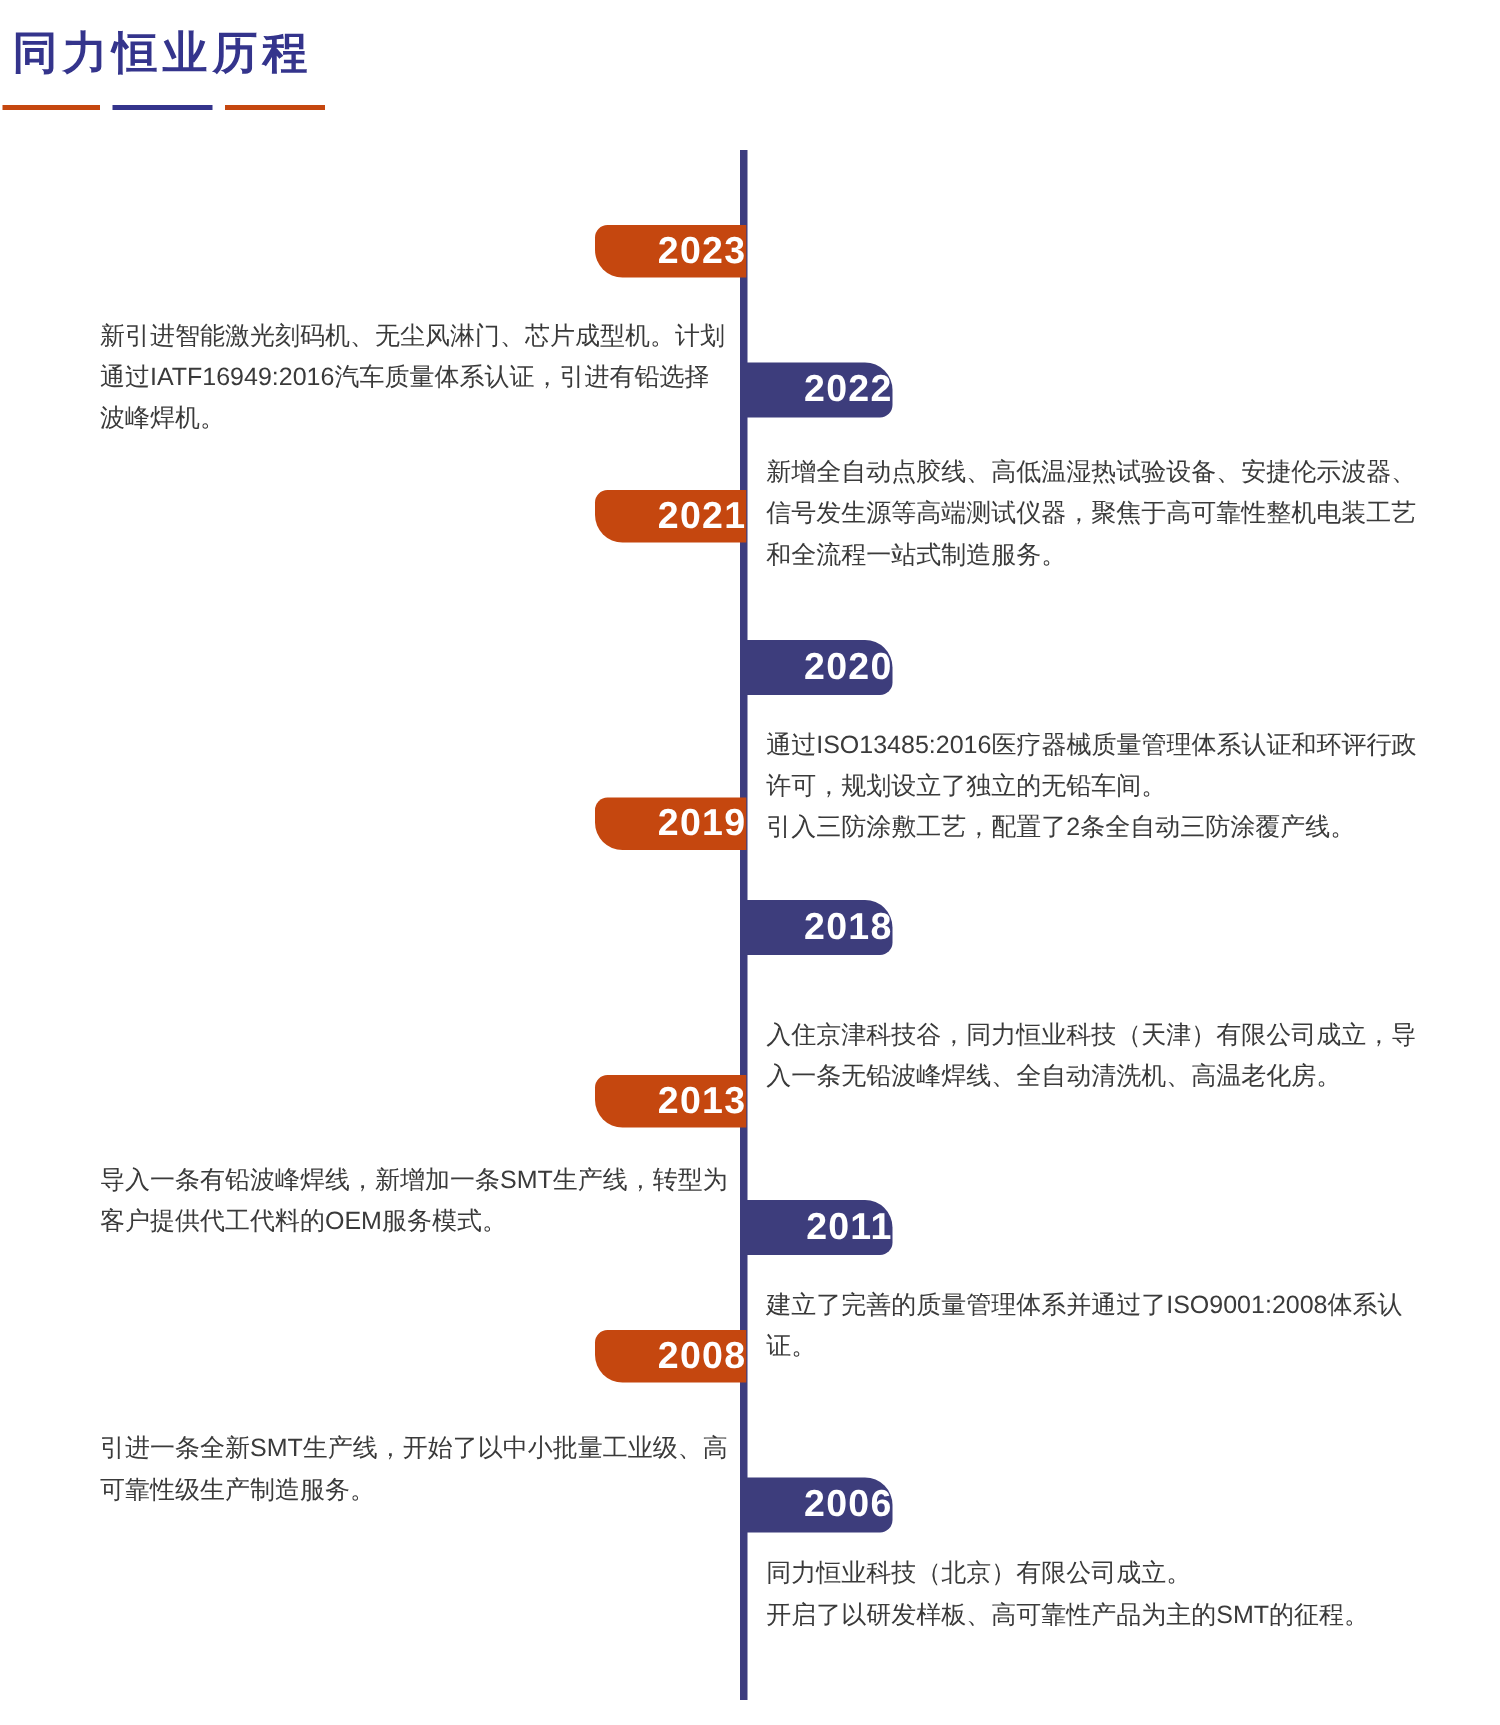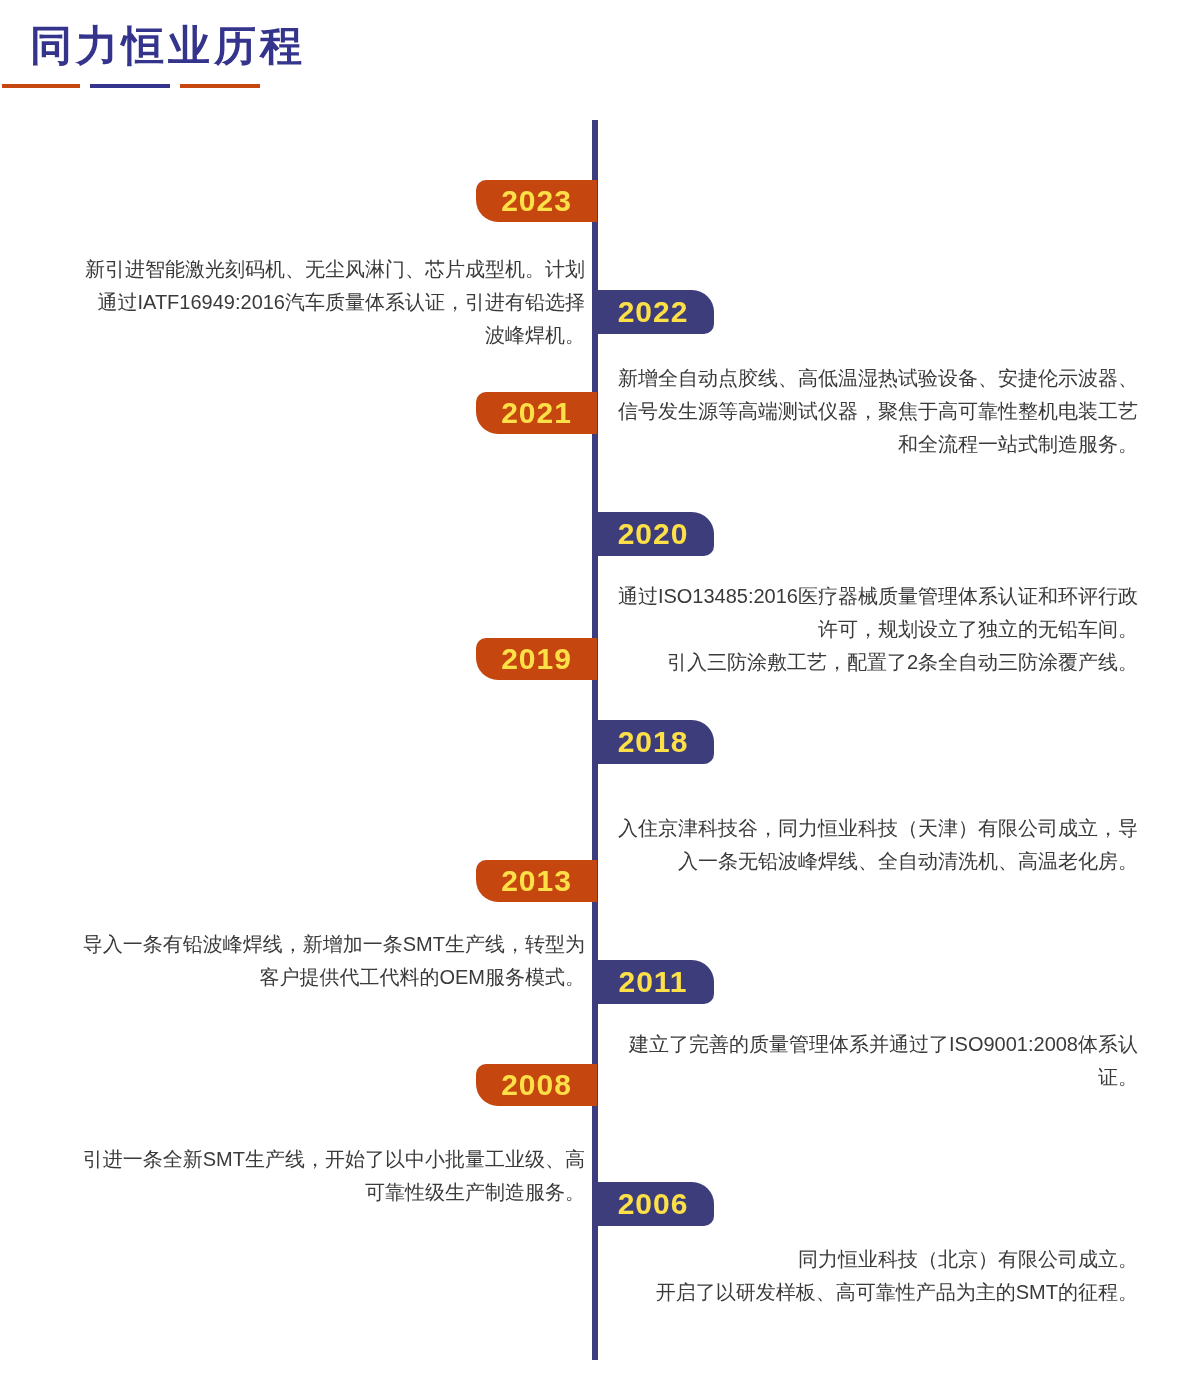--- a/index.html
+++ b/index.html
@@ -15,25 +15,24 @@
   .page{
     position:relative;
     width:1200px;
     height:1380px;
     background:#ffffff;
     overflow:hidden;
   }
   .page-title{
     position:absolute;
     left:10px; top:18px;
-    font-size:42px;
+    font-size:36px;
     font-weight:bold;
     letter-spacing:4px;
     color:var(--navy);
-    margin-left:20px;
   }
   .underline-seg{
     position:absolute;
     top:84px;
     height:4px;
   }
   .seg-orange{background:var(--orange);}
   .seg-blue{background:var(--navy);}
   .seg1{left:2px;width:78px;}
   .seg2{left:90px;width:80px;}
@@ -41,24 +40,24 @@
   .timeline-line{
     position:absolute;
     left:592px; top:120px;
     width:6px; height:1240px;
     background:var(--line_blue);
     z-index:1;
   }
   .badge{
     position:absolute;
     z-index:2;
-    color:#fde047;
+    color:#ffffff;
     font-size:30px;
     font-weight:bold;
-    text-align:center;
+    text-align:right;
     letter-spacing:1px;
   }
   .badge-left{
     left:476px;
     width:121px;
     height:42px;
     line-height:42px;
     background:var(--orange);
     border-radius:10px 0 0 22px;
   }
@@ -68,21 +67,21 @@
     height:44px;
     line-height:44px;
     background:var(--badge_blue);
     border-radius:0 22px 10px 0;
   }
   .event-text{
     position:absolute;
     font-size:20px;
     line-height:33px;
     color:var(--text);
-    text-align:right;
+    text-align:left;
   }
   .event-text p{margin:0;}
   .text-left{left:80px;width:505px;}
   .text-right{left:613px;width:525px;}
 </style>
 </head>
 <body>
 
 <div class="page">
 

